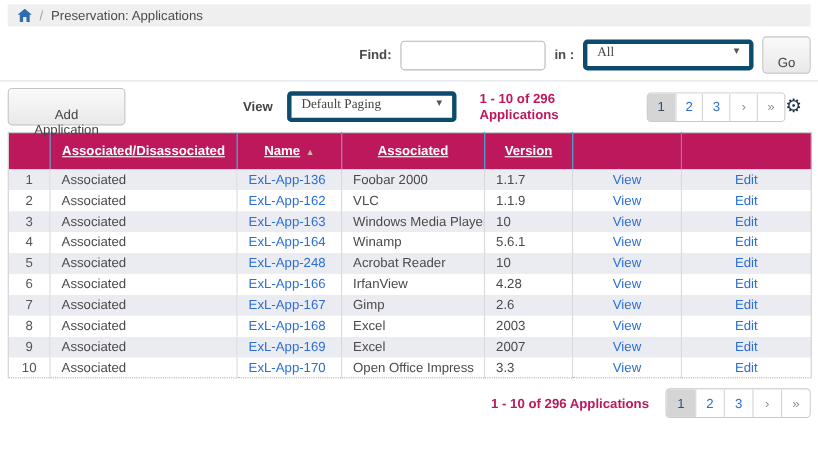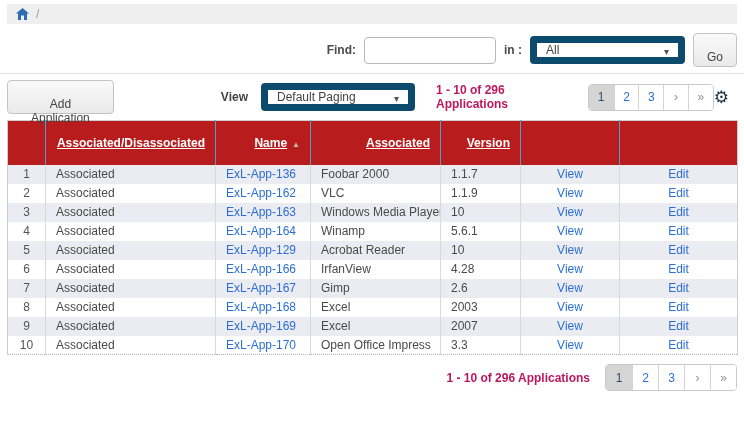--- a/index.html
+++ b/index.html
@@ -28,23 +28,23 @@
     gap: 8px; height: 28px; margin: 12px 0 9px;
   }
   .lbl { font-weight: bold; color: #4a4a4a; }
   .text-input {
     width: 132px; height: 27px;
     border: 1px solid #b9b9b9; border-radius: 4px;
     padding: 0 8px; font-family: inherit; font-size: 12px; color: #333;
     outline: none; background: #fff;
   }
   .select-box {
-    height: 28px; border: 7px solid #0c4a6e; border-radius: 4px;
-    background: #fff; display: flex; align-items: flex-end;
-    padding: 0 9px; color: #444; cursor: pointer;
+    height: 28px; border: 4px solid #0c4a6e; border-radius: 4px;
+    background: #fff; display: flex; align-items: flex-start;
+    padding: 0 9px; color: #444; cursor: pointer; font-family: Liberation Serif, serif;
   }
   .select-box .arrow { margin-left: auto; color: #555; font-size: 10px; }
   .sel-in { width: 155px; }
   .sel-view { width: 160px; }
 
   .gray-btn {
     height: 28px; padding: 16px 13px;
     background: linear-gradient(#fafafa, #e9e9e9);
     border: 1px solid #c3c3c3; border-radius: 4px;
     color: #444; font-family: inherit; font-size: 12px; cursor: pointer;
@@ -74,21 +74,21 @@
     font-family: "DejaVu Sans", sans-serif; font-size: 17px; color: #1c3245;
     cursor: pointer; line-height: 1;
   }
 
   
   table.apps {
     width: 730px; border-collapse: collapse; table-layout: fixed;
     border: 1px solid #cfcfcf; border-bottom: 1px dotted #b0b0b0;
   }
   table.apps th {
-    background: #b91c1c; height: 44px; text-align: right;
+    background: #be185d; height: 33px; text-align: center;
     padding: 0 10px; color: #fff; font-weight: bold;
     border-left: 1px solid #4f9dcb;
   }
   table.apps th:first-child { border-left: none; }
   .th-label { text-decoration: underline; }
   .sort-arrow { font-size: 8px; color: #c9bba2; margin-left: 5px; text-decoration: none; }
   table.apps td {
     height: 19px; padding: 0 10px;
     border-left: 1px solid #d9d9d9; color: #4a4a4a;
     white-space: nowrap; overflow: hidden;
@@ -132,20 +132,21 @@
 
 <div class="page">
 
   <div class="breadcrumb">
     <span style="display:inline-flex;">
       <svg width="13" height="12" viewBox="0 0 13 12">
           <path d="M6.5 0 L13 5.4 L11 5.4 L11 12 L8 12 L8 7.5 L5 7.5 L5 12 L2 12 L2 5.4 L0 5.4 Z" fill="#2f6db0"></path>
         </svg>
     </span>
     <span class="crumb-sep">/</span>
+    <span class="crumb-title">Preservation: Applications</span>
   </div>
 
   <div class="find-row">
     <span class="lbl">Find:</span>
     <input class="text-input" type="text" value="" style="">
     <span class="lbl">in :</span>
     <div class="select-box sel-in">
       <span>All</span>
       <span class="arrow">▾</span>
     </div>
@@ -230,21 +231,21 @@
       <td><a class="blue-link">ExL-App-164</a></td>
       <td>Winamp</td>
       <td>5.6.1</td>
       <td class="c-center"><a class="blue-link">View</a></td>
       <td class="c-center"><a class="blue-link">Edit</a></td>
     </tr>
 
     <tr class="odd">
       <td>5</td>
       <td>Associated</td>
-      <td><a class="blue-link">ExL-App-129</a></td>
+      <td><a class="blue-link">ExL-App-248</a></td>
       <td>Acrobat Reader</td>
       <td>10</td>
       <td class="c-center"><a class="blue-link">View</a></td>
       <td class="c-center"><a class="blue-link">Edit</a></td>
     </tr>
 
     <tr class="even">
       <td>6</td>
       <td>Associated</td>
       <td><a class="blue-link">ExL-App-166</a></td>

